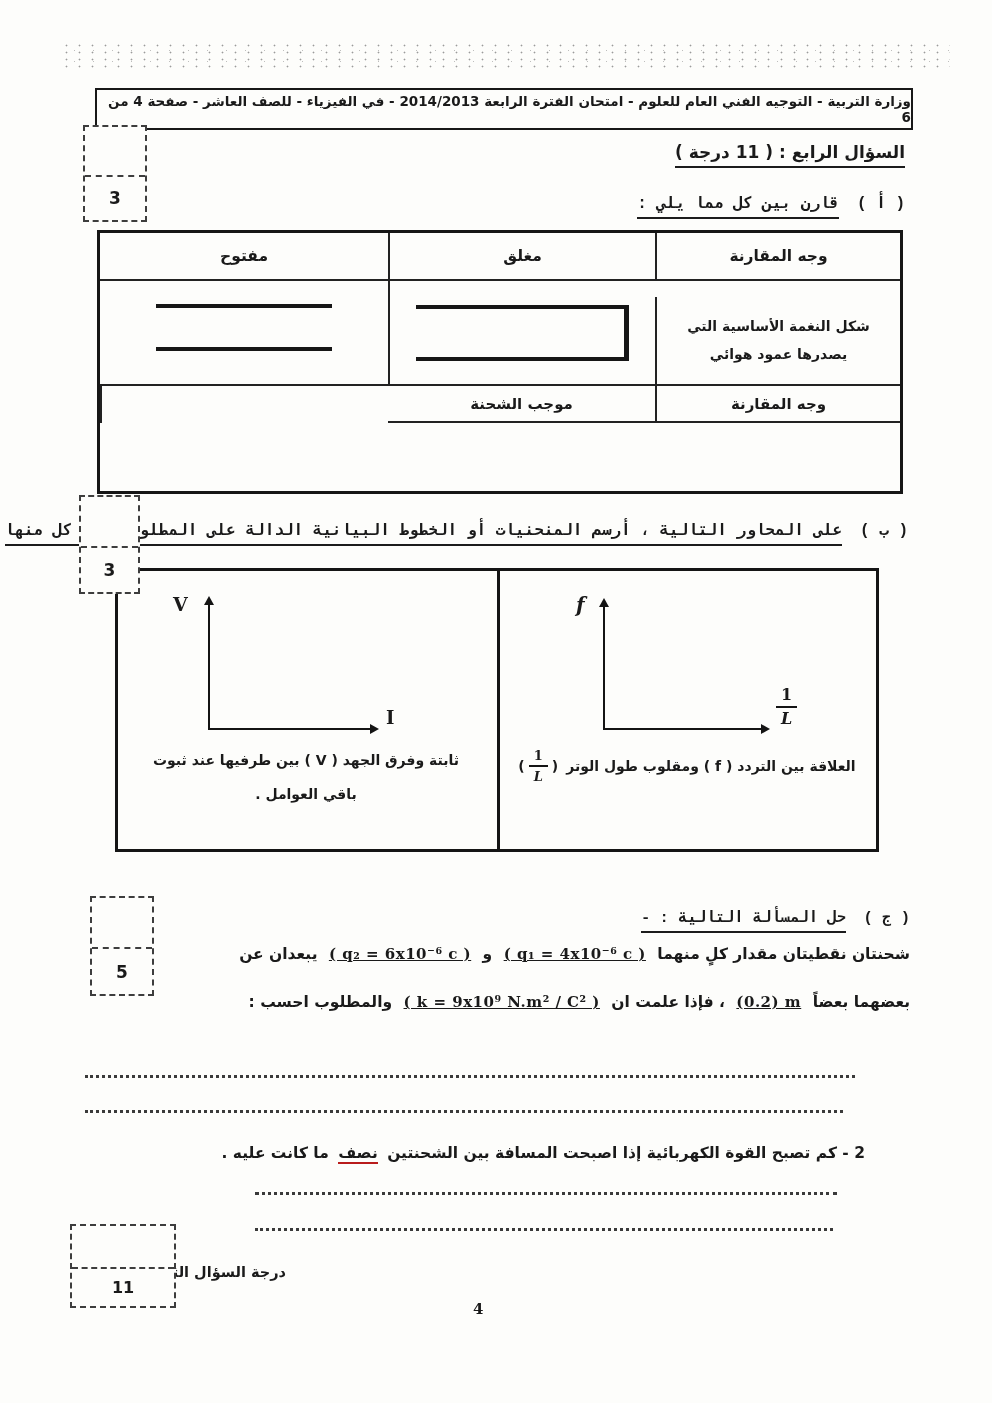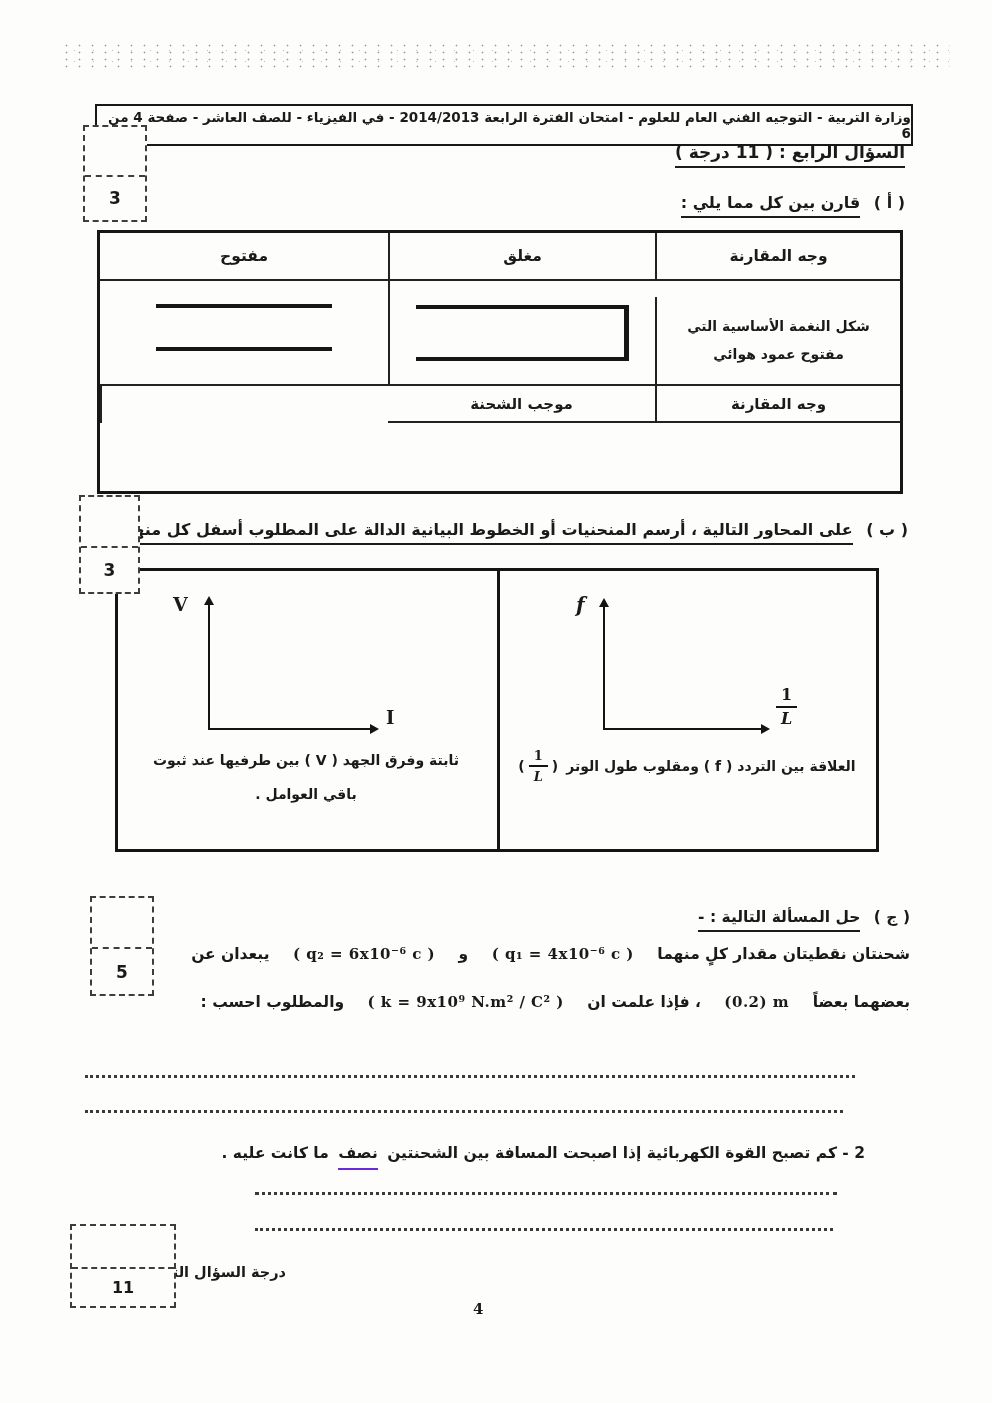--- a/index.html
+++ b/index.html
@@ -13,32 +13,32 @@
   .noise{
     left:60px;top:42px;width:890px;height:30px;opacity:.5;
     background-image:
       radial-gradient(circle, rgba(25,25,25,.85) .6px, transparent 1.2px),
       radial-gradient(circle, rgba(25,25,25,.55) .5px, transparent 1px);
     background-size:13px 7px,19px 11px;
     background-position:0 0,5px 3px;
   }
   
   .header-bar{
-    left:95px;top:104px;width:814px;height:38px;border:2.5px solid #181818;
+    left:95px;top:88px;width:814px;height:38px;border:2.5px solid #181818;
     display:flex;align-items:center;justify-content:flex-start;
     font-size:13.5px;letter-spacing:.2px;
   }
   
   .scorebox{border:2px dashed #3d3d3d;display:flex;flex-direction:column;background:#fdfdfb;z-index:3;}
   .sb-top{flex:1.1;border-bottom:2px dashed #3d3d3d;}
   .sb-bottom{flex:1;display:flex;align-items:center;justify-content:center;font-size:17px;}
   
   .ul{border-bottom:2px solid #1c1c1c;padding-bottom:4px;}
   .q-title{right:87px;top:142px;font-size:17px;}
-  .part-line{font-size:15px;}
+  .part-line{font-size:15px;font-family:Liberation Mono, monospace;}
   .marker{margin-left:8px;}
   
   .ctable{
     left:97px;top:230px;width:800px;height:258px;border:3px solid #161616;
     display:grid;grid-template-columns:245px 267px 288px;grid-template-rows:48px 105px 37px 68px;
   }
   .tcell{border-left:2px solid #222;border-bottom:2px solid #222;
     display:flex;flex-direction:column;align-items:center;justify-content:center;text-align:center;}
   .tcell.col-open{border-left:none;}
   .tcell.row-last{border-bottom:none;}
@@ -62,23 +62,23 @@
   .gcaption{position:absolute;font-size:14px;line-height:34px;text-align:center;}
   .frac{display:inline-flex;flex-direction:column;align-items:center;font-family:"DejaVu Serif",serif;font-weight:700;line-height:1;direction:ltr;}
   .frac .fnum{padding:0 5px 3px 5px;border-bottom:2px solid #141414;}
   .frac .fden{padding-top:3px;font-style:italic;}
   .frac-axis{font-size:16px;}
   .frac-small{font-size:13px;}
   .cap-line1{display:flex;justify-content:center;align-items:center;gap:8px;direction:rtl;}
   .ltr-group{direction:ltr;display:inline-flex;align-items:center;gap:4px;}
   
   .prob{font-size:15.5px;}
-  .eq{direction:ltr;display:inline-block;font-family:"DejaVu Serif",serif;font-weight:700;font-size:15px;margin:0 18px;letter-spacing:.5px;}
+  .eq{direction:ltr;display:inline-block;font-family:"DejaVu Serif",serif;font-weight:700;font-size:15px;margin:0 6px;letter-spacing:.5px;text-decoration:underline;}
   .dotted{border-bottom:3px dotted #3a3a3a;height:0;}
-  .ul-word{border-bottom:2px solid #6d28d9;margin:0 4px;padding-bottom:6px;}
+  .ul-word{border-bottom:2px solid #b91c1c;margin:0 4px;padding-bottom:0;}
   
   .footer-label{font-size:14.5px;}
   .pagenum{font-size:15px;font-family:"DejaVu Serif",serif;}
 </style>
 </head>
 <body>
 
 <div class="page">
 
   <div class="abs noise"></div>
@@ -101,21 +101,21 @@
     <span class="ul">قارن بين كل مما يلي :</span>
   </div>
 
   <div class="abs ctable">
     <div class="tcell th">وجه المقارنة</div>
     <div class="tcell th">مغلق</div>
     <div class="tcell th col-open">مفتوح</div>
 
     <div class="tcell tlabel">
       <div>شكل النغمة الأساسية التي</div>
-      <div>مفتوح عمود هوائي</div>
+      <div>يصدرها عمود هوائي</div>
     </div>
     <div class="tcell">
       <div class="closed-tube"></div>
     </div>
     <div class="tcell col-open">
       <div class="open-tube">
         <div class="tube-bar"></div>
         <div class="tube-bar"></div>
       </div>
     </div>

